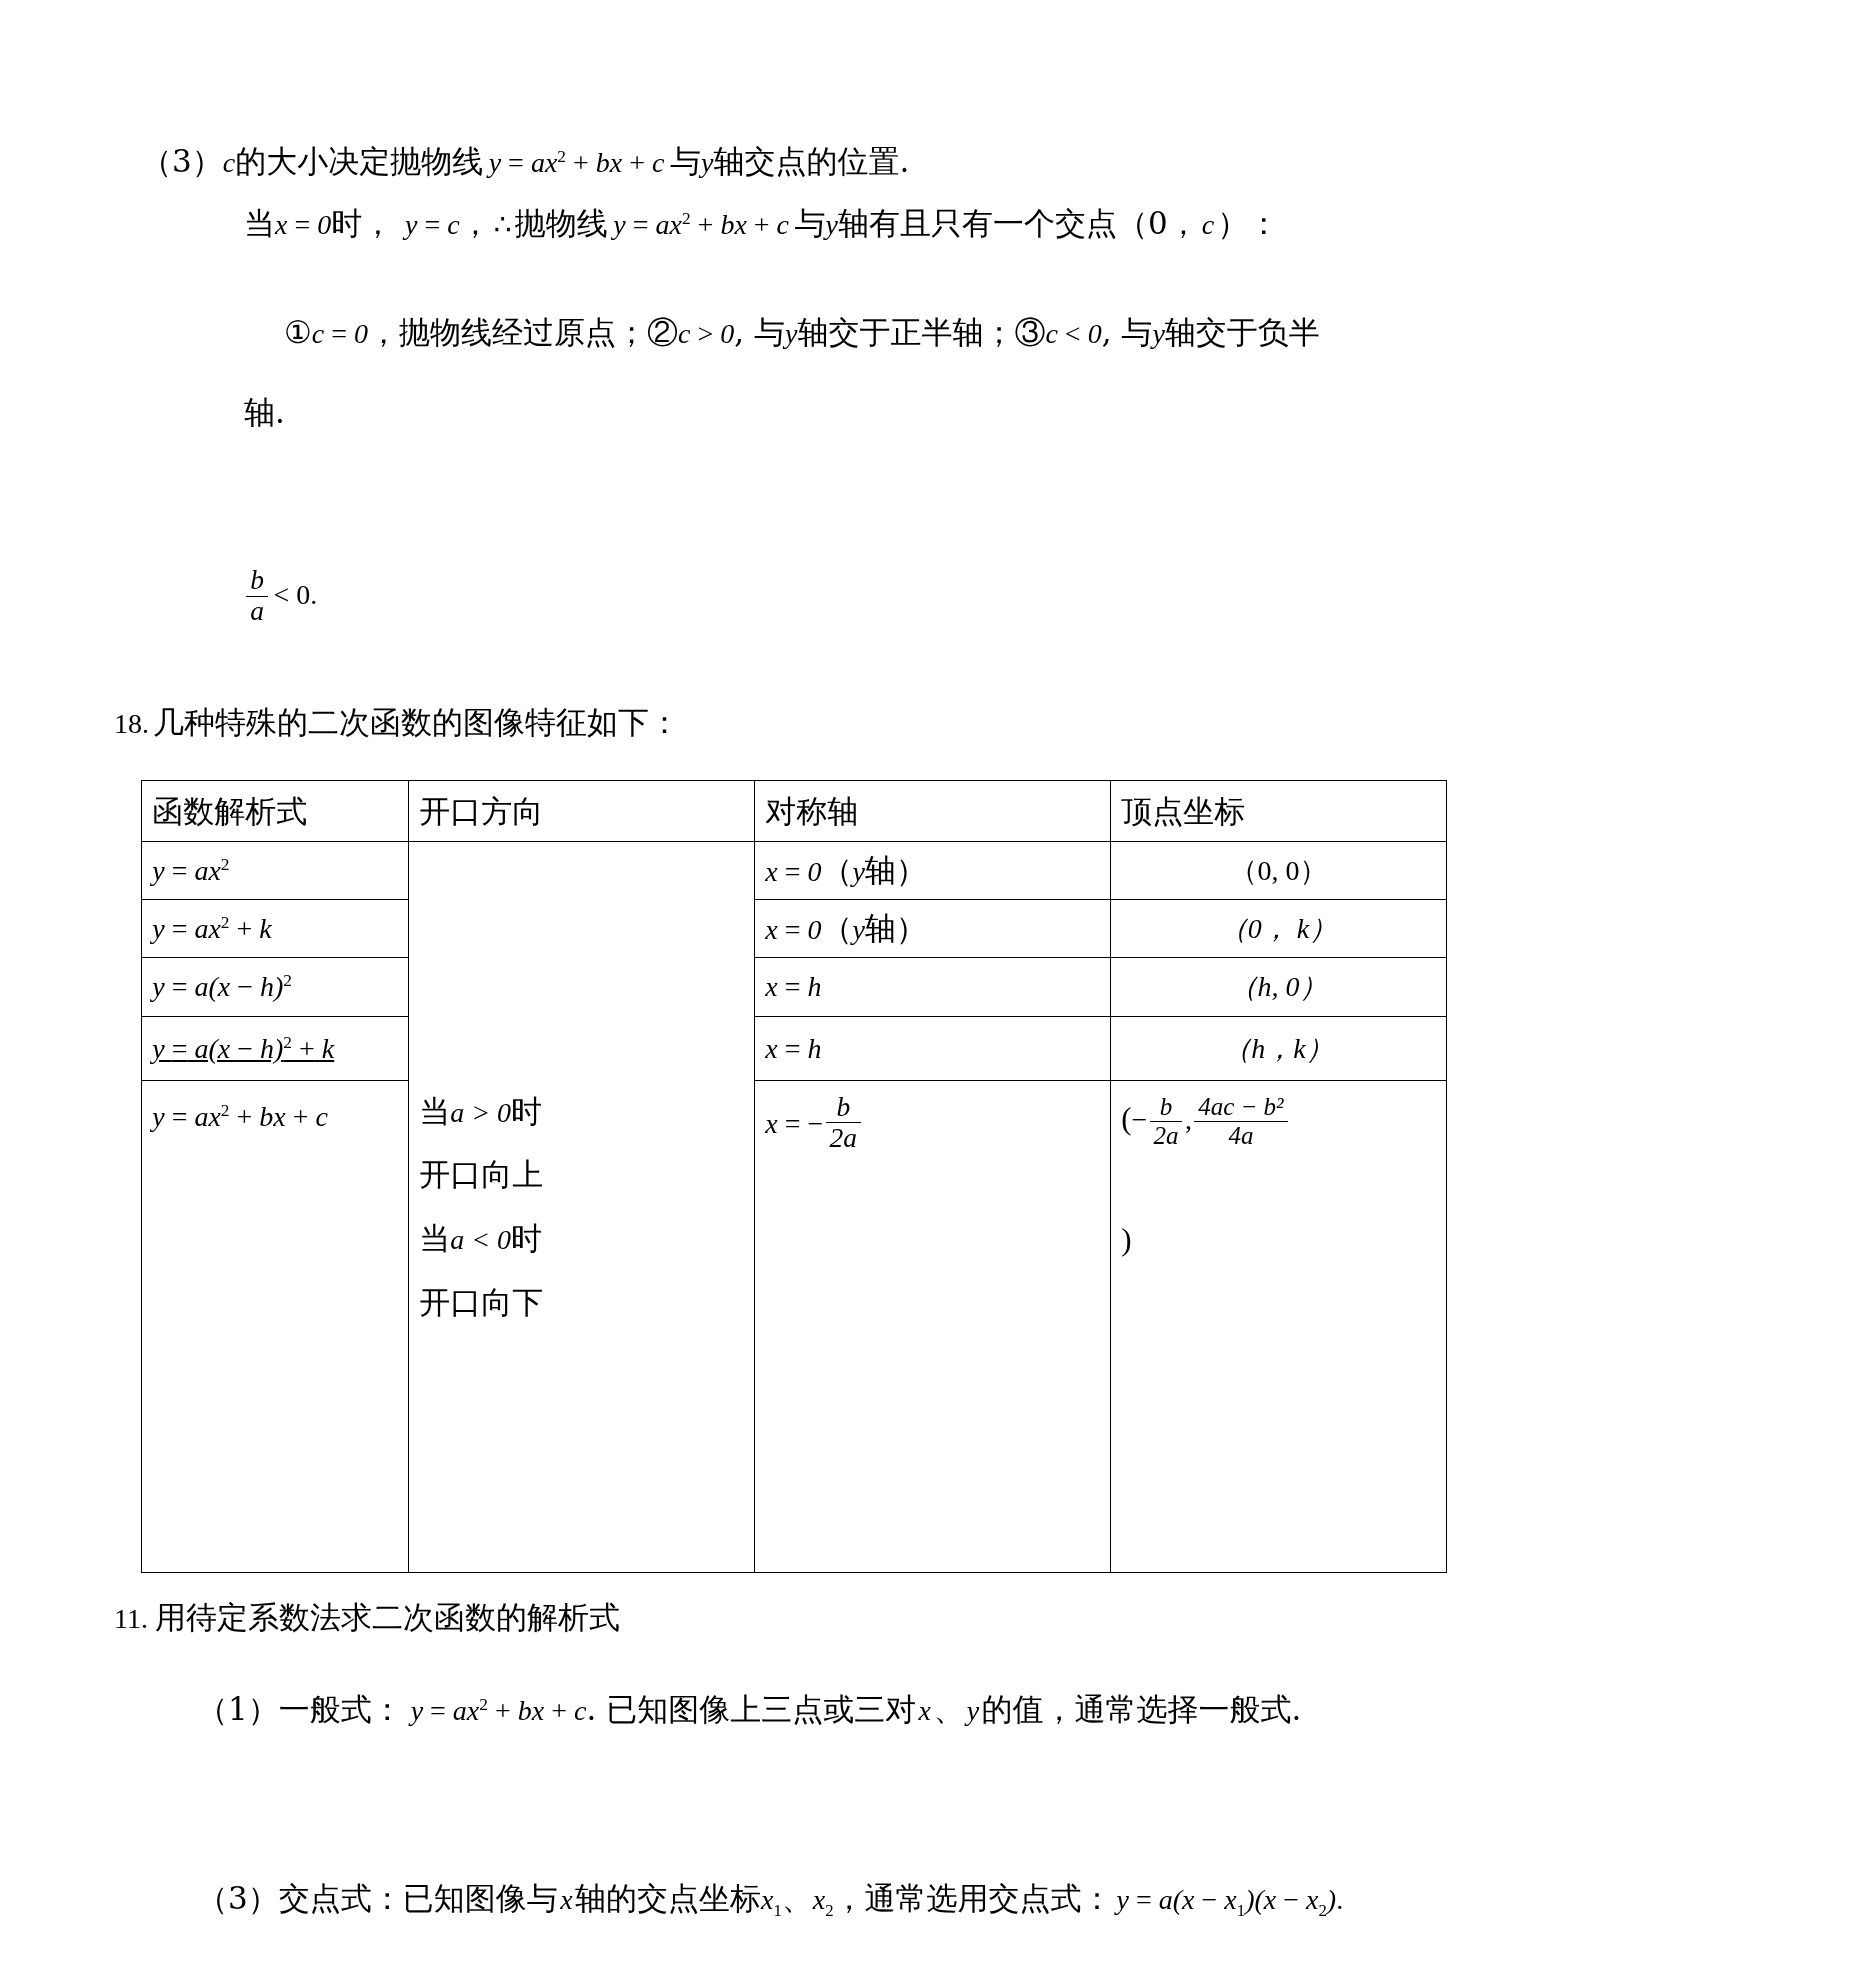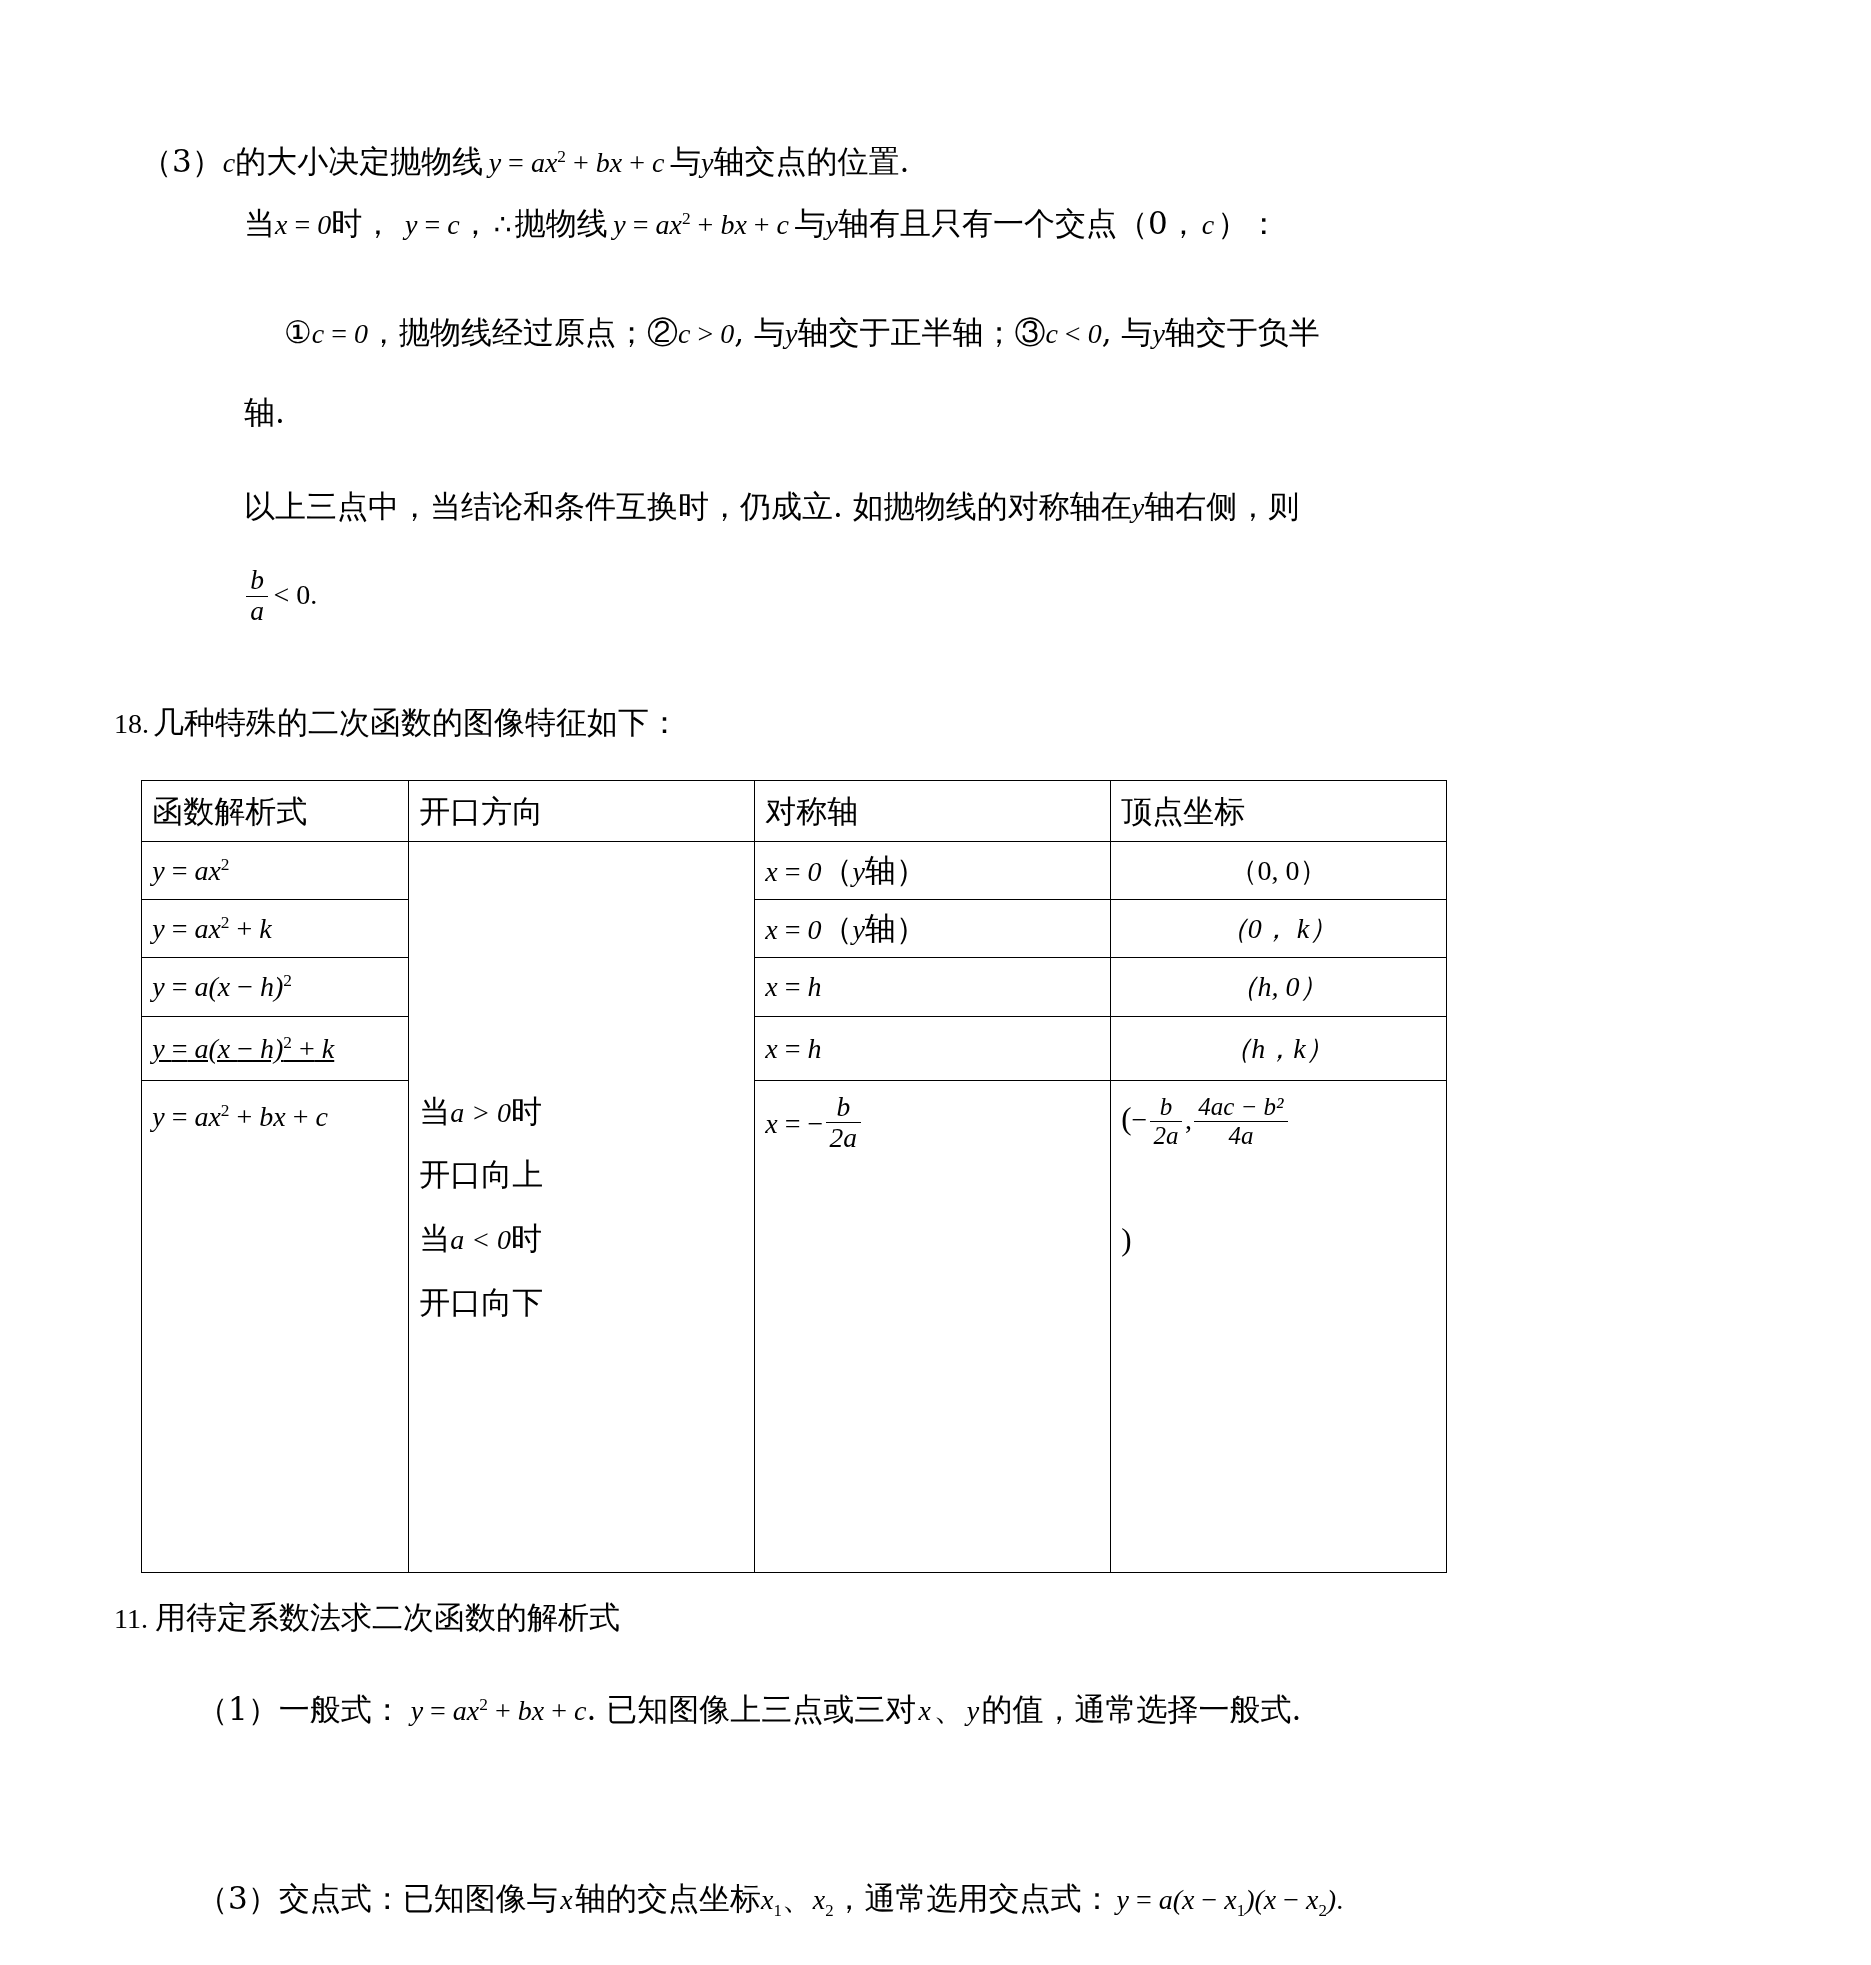--- a/index.html
+++ b/index.html
@@ -118,23 +118,20 @@
   <div class="line" style="left:244px; top:208px;">
     <span class="cjk">当</span><span class="mi">x <span class="mo">=</span> 0</span><span class="cjk">时，</span><span style="display:inline-block;width:11.8px;"></span><span class="mi">y <span class="mo">=</span> c</span><span class="cjk">，</span><span class="mo" style="margin:0 3.1px;">∴</span><span class="cjk">抛物线</span><span class="mi" style="margin-left:5.5px;">y <span class="mo">=</span> ax<span class="supn">2</span> <span class="mo">+</span> bx <span class="mo">+</span> c</span><span class="cjk" style="margin-left:5.5px;">与</span><span class="mi">y</span><span class="cjk">轴有且只有一个交点（0，</span><span class="mi" style="margin:0 3.1px;">c</span><span class="cjk">）：</span>
   </div>
 
   <div class="line" style="left:244px; top:317px;margin-left:40px;">
     <span class="cjk">①</span><span class="mi">c <span class="mo">=</span> 0</span><span class="cjk">，抛物线经过原点；</span><span class="cjk">②</span><span class="mi">c <span class="mo">&gt;</span> 0</span><span class="cjk">, 与</span><span class="mi">y</span><span class="cjk">轴交于正半轴；</span><span class="cjk">③</span><span class="mi">c <span class="mo">&lt;</span> 0</span><span class="cjk">, 与</span><span class="mi">y</span><span class="cjk">轴交于负半</span>
   </div>
 
   <div class="line cjk" style="left:244px; top:397px;">轴.</div>
 
-  <div class="line" style="left:244px; top:491px;">
-    <span class="cjk">以上三点中，当结论和条件互换时，仍成立. 如抛物线的对称轴在</span><span class="mi">y</span><span class="cjk">轴右侧，则</span>
-  </div>
 
   <div class="line" style="left:244px; top:566px;">
     <span class="frac">
       <span class="num">b</span>
       <span class="den">a</span>
     </span><span class="mn" style="margin-left:3.1px;">&lt; 0.</span>
   </div>
 
   <div class="line" style="left:114px; top:707px;">
     <span class="mn">18.</span><span class="cjk" style="margin-left:3.9px;">几种特殊的二次函数的图像特征如下：</span>

